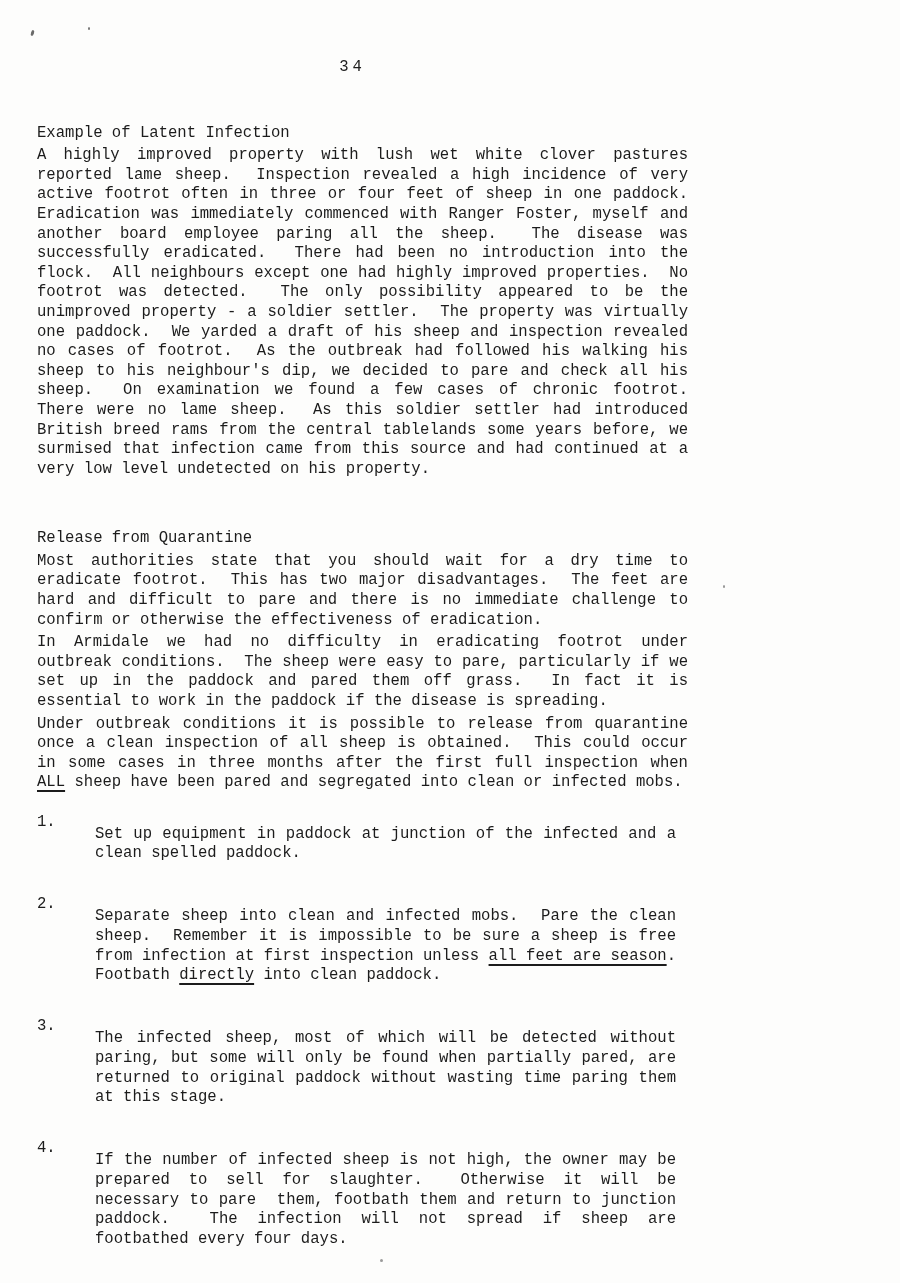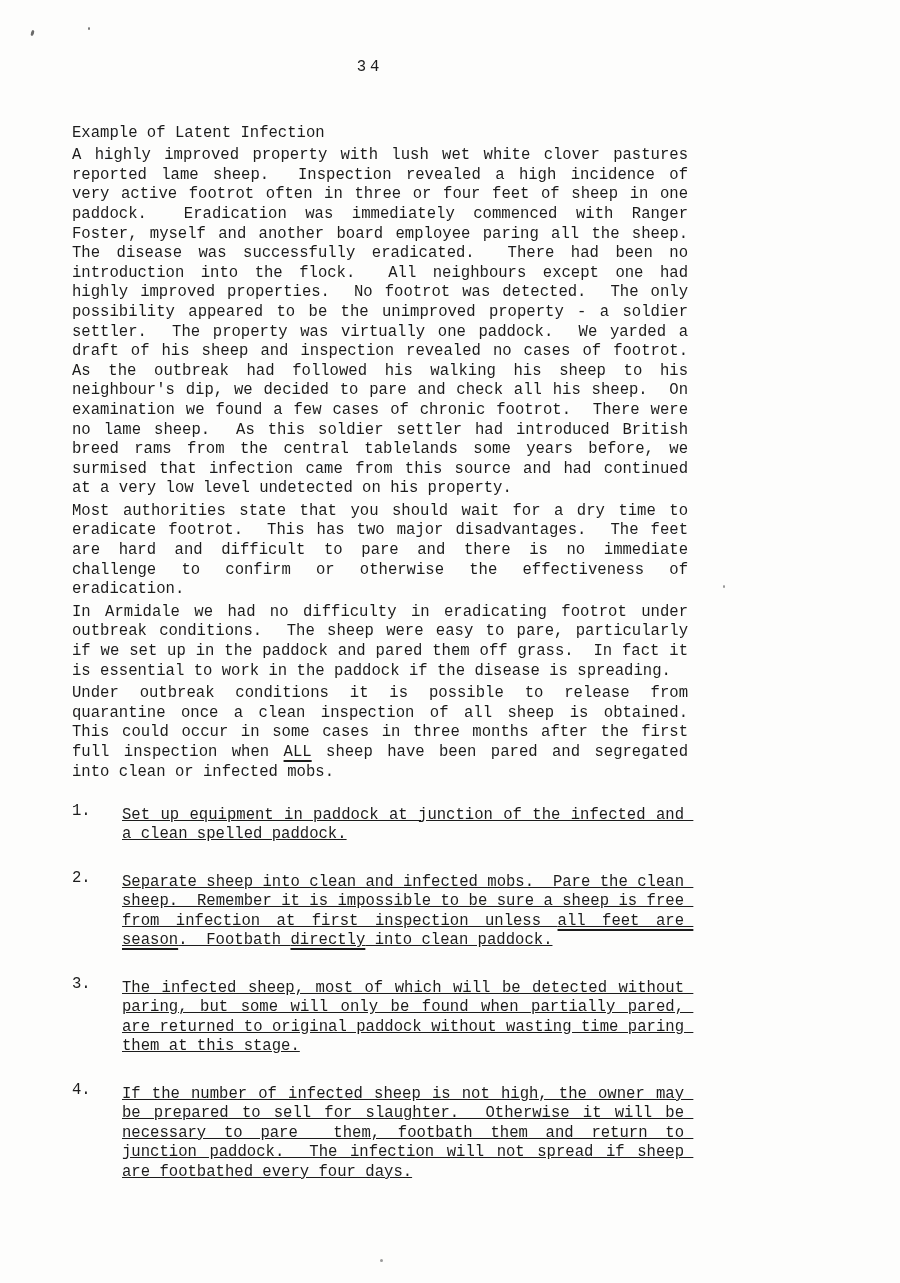--- a/index.html
+++ b/index.html
@@ -11,21 +11,21 @@
     position:relative;
     width:740px;
     height:1283px;
     background:var(--paper);
     color:var(--ink);
     font-family:"Liberation Mono","DejaVu Sans Mono",monospace;
     font-size:15.6px;
     line-height:19.6px;
     overflow:hidden;
     box-sizing:border-box;
-    padding:58px 52px 0 72px;
+    padding:58px 52px 0 37px;
   }
   .page-number{
     text-align:center;
     letter-spacing:4px;
     margin:0 20px 0 0;
   }
   .heading{
     display:block;
     font-size:inherit;
     font-weight:normal;
@@ -45,24 +45,23 @@
   .list-item{
     display:flex;
     margin:19.6px 0 0 0;
   }
   .list-item .num{
     flex:0 0 46px;
     width:46px;
   }
   .list-item .item-text{
     flex:1;
-    margin:4px;
+    margin:12px;
     text-align:justify;
     white-space:pre-wrap;
-    text-decoration:underline;
   }
   .u{
     text-decoration:underline;
     text-decoration-thickness:1.6px;
     text-underline-offset:3.5px;
   }
   
   .speckle{
     position:absolute;
     background:#3a3a3a;
@@ -81,20 +80,23 @@
 
   <div class="page-number">34</div>
 
   <div class="heading">
     <span>Example of Latent Infection</span>
   </div>
 
   <p class="para"><span>A highly improved property with lush wet white clover pastures reported lame sheep.  Inspection revealed a high incidence of very active footrot often in three or four feet of sheep in one paddock.  Eradication was immediately commenced with Ranger Foster, myself and another board employee paring all the sheep.  The disease was successfully eradicated.  There had been no introduction into the flock.  All neighbours except one had highly improved properties.  No footrot was detected.  The only possibility appeared to be the unimproved property - a soldier settler.  The property was virtually one paddock.  We yarded a draft of his sheep and inspection revealed no cases of footrot.  As the outbreak had followed his walking his sheep to his neighbour's dip, we decided to pare and check all his sheep.  On examination we found a few cases of chronic footrot.  There were no lame sheep.  As this soldier settler had introduced British breed rams from the central tablelands some years before, we surmised that infection came from this source and had continued at a very low level undetected on his property.</span></p>
 
 
+  <div class="heading second">
+    <span>Release from Quarantine</span>
+  </div>
 
   <p class="para"><span>Most authorities state that you should wait for a dry time to eradicate footrot.  This has two major disadvantages.  The feet are hard and difficult to pare and there is no immediate challenge to confirm or otherwise the effectiveness of eradication.</span></p>
 
   <p class="para"><span>In Armidale we had no difficulty in eradicating footrot under outbreak conditions.  The sheep were easy to pare, particularly if we set up in the paddock and pared them off grass.  In fact it is essential to work in the paddock if the disease is spreading.</span></p>
 
   <p class="para"><span>Under outbreak conditions it is possible to release from quarantine once a clean inspection of all sheep is obtained.  This could occur in some cases in three months after the first full inspection when </span><span class="u">ALL</span><span> sheep have been pared and segregated into clean or infected mobs.</span></p>
 
 
   <div class="list">
 

